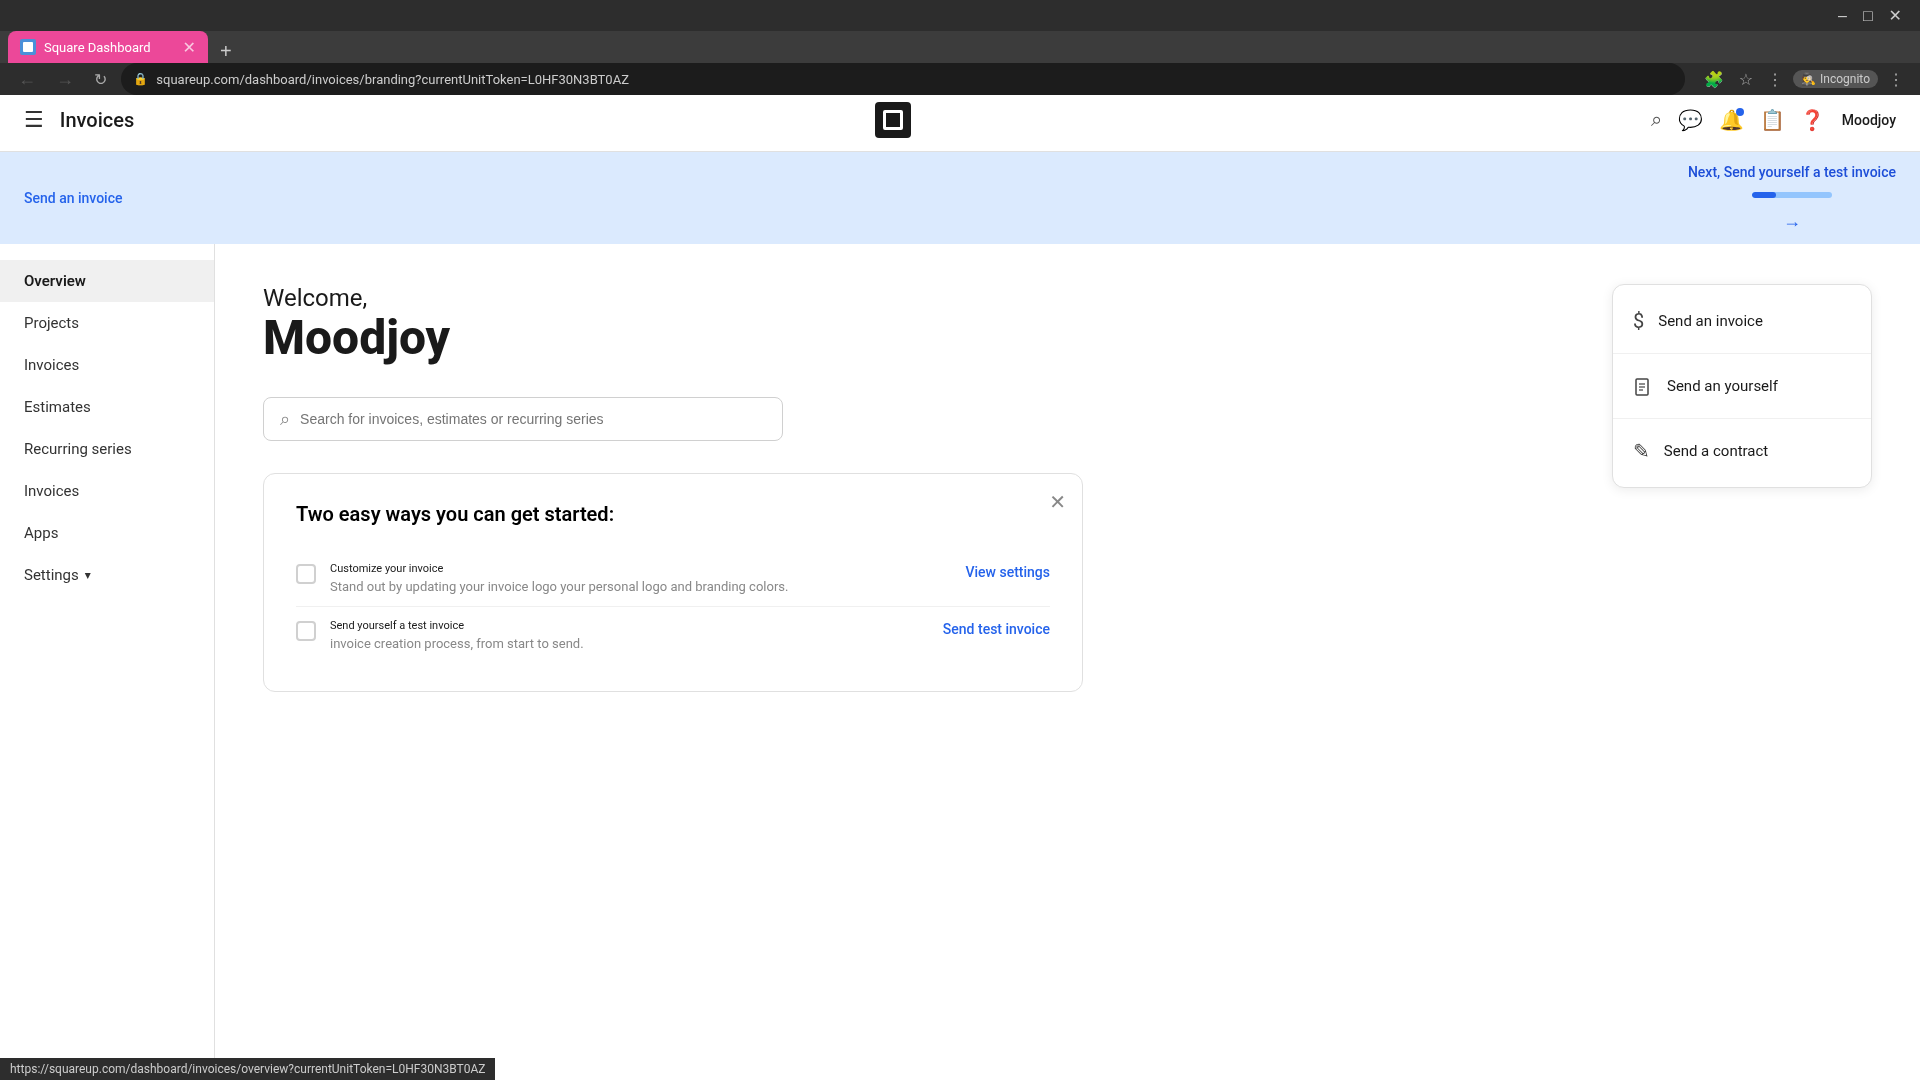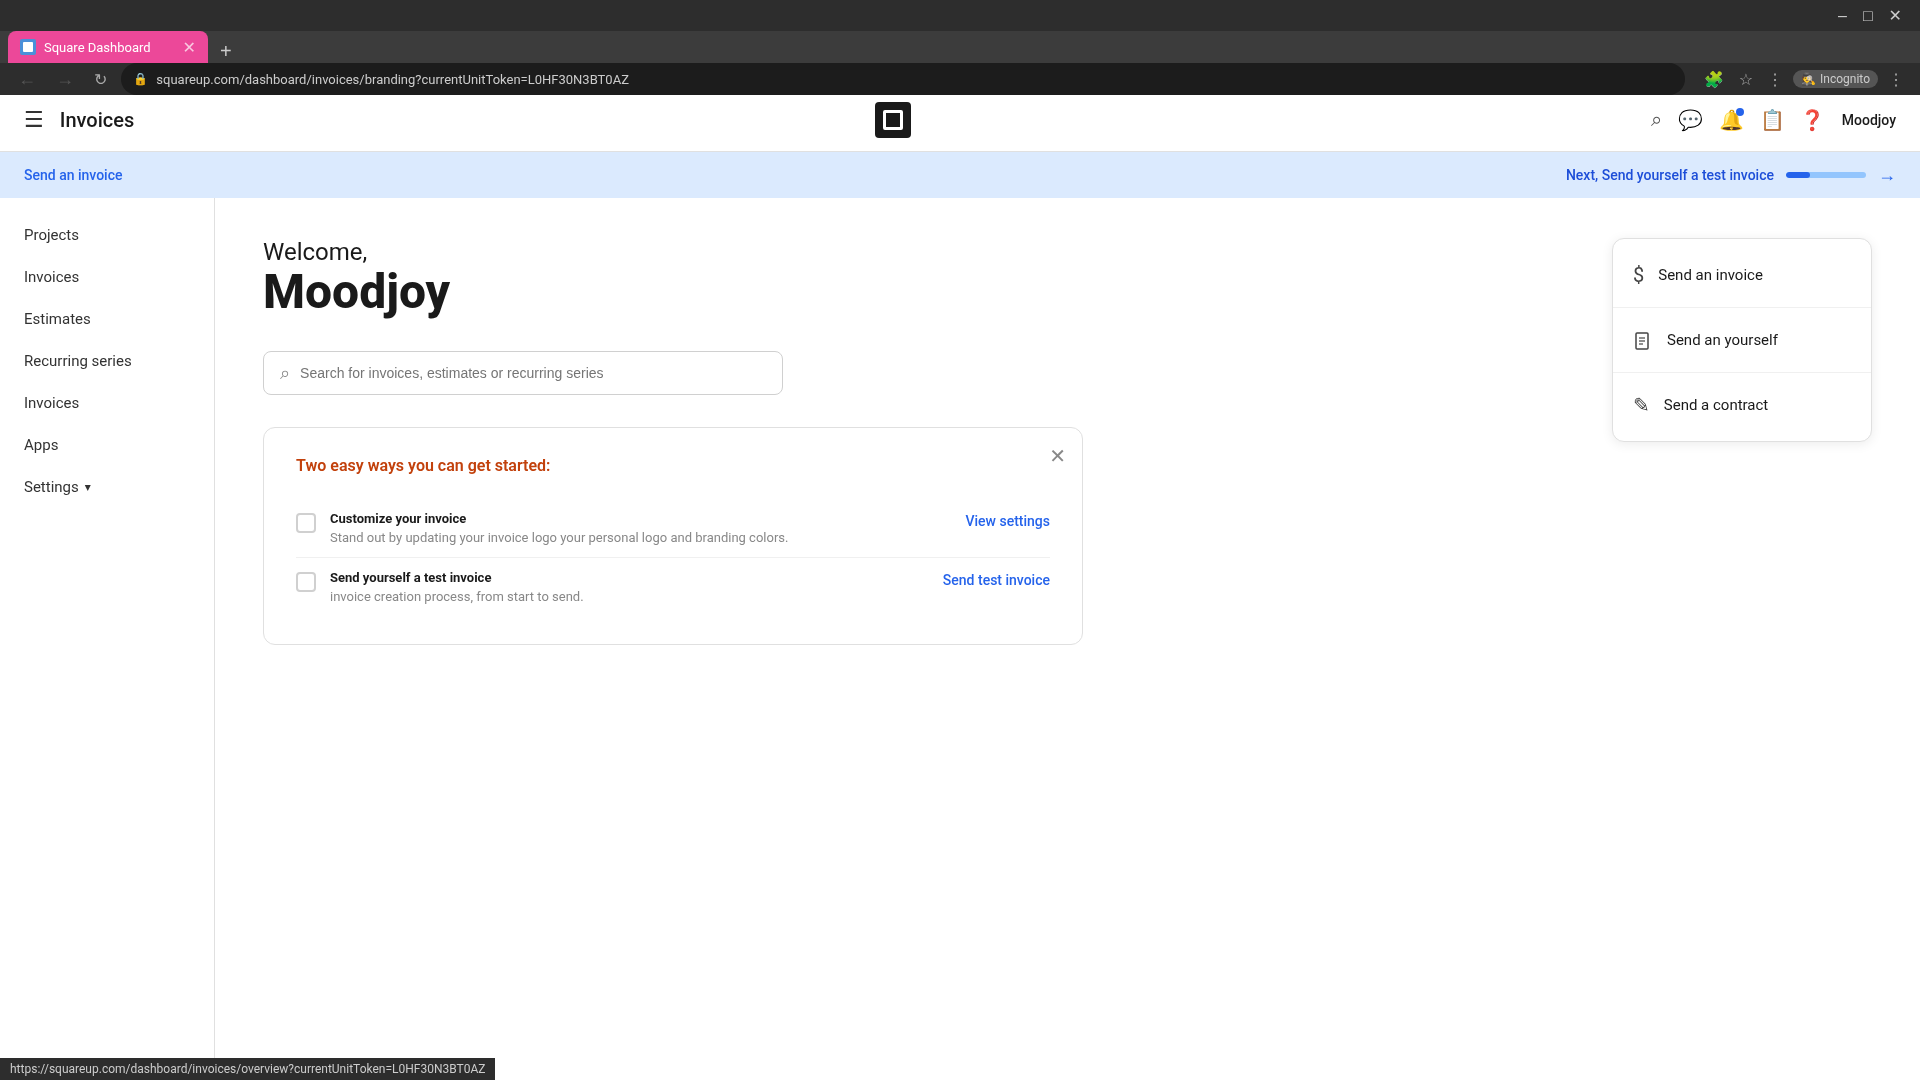--- a/index.html
+++ b/index.html
@@ -35,21 +35,21 @@
     .square-logo { width: 36px; height: 36px; background: #1a1a1a; border-radius: 4px; display: flex; align-items: center; justify-content: center; }
     .square-logo-inner { width: 20px; height: 20px; border: 3px solid #fff; border-radius: 2px; }
     .top-bar-actions { display: flex; align-items: center; gap: 16px; }
     .action-icon { background: none; border: none; cursor: pointer; color: #555; font-size: 20px; position: relative; }
     .badge-dot { position: absolute; top: 0; right: 0; width: 8px; height: 8px; background: #2563eb; border-radius: 50%; }
     .user-name { font-size: 14px; font-weight: 500; color: #1a1a1a; cursor: pointer; }
 
     
     .banner { background: #dbeafe; padding: 12px 24px; display: flex; align-items: center; flex-shrink: 0; }
     .banner-link { color: #2563eb; text-decoration: none; font-size: 14px; font-weight: 500; cursor: pointer; }
-    .banner-right { margin-left: auto; display: flex; align-items: center; gap: 12px; color: #1d4ed8; font-size: 14px; font-weight: 500; cursor: pointer; }
+    .banner-right { margin-left: auto; display: flex; align-items: center; gap: 12px; color: #1d4ed8; font-size: 14px; font-weight: 500; cursor: pointer; flex-direction: column; }
     .banner-progress { width: 80px; height: 6px; background: #93c5fd; border-radius: 3px; overflow: hidden; }
     .banner-progress-fill { width: 30%; height: 100%; background: #2563eb; border-radius: 3px; }
     .banner-arrow { font-size: 18px; color: #2563eb; }
 
     
     .main-layout { display: flex; flex: 1; overflow: hidden; }
 
     
     .sidebar { width: 215px; background: #fff; border-right: 1px solid #e0e0e0; padding: 16px 0; flex-shrink: 0; }
     .sidebar-item { padding: 12px 24px; font-size: 15px; color: #333; cursor: pointer; border-radius: 0; transition: background 0.15s; }
@@ -66,26 +66,26 @@
     .welcome-name { font-size: 48px; font-weight: 800; color: #1a1a1a; line-height: 1.1; }
 
     
     .search-box { background: #fff; border: 1px solid #d0d0d0; border-radius: 8px; display: flex; align-items: center; padding: 10px 16px; gap: 10px; max-width: 520px; margin-bottom: 32px; }
     .search-icon { color: #888; font-size: 18px; }
     .search-input { border: none; outline: none; font-size: 14px; color: #555; flex: 1; background: transparent; }
 
     
     .get-started-card { background: #fff; border: 1px solid #e0e0e0; border-radius: 12px; padding: 28px 32px; max-width: 820px; position: relative; }
     .card-close { position: absolute; top: 16px; right: 16px; background: none; border: none; cursor: pointer; font-size: 20px; color: #888; }
-    .card-title { font-size: 16px; font-weight: 600; color: #c2410c; margin-bottom: 24px; }
+    .card-title { font-size: 20px; font-weight: 600; color: #000000; margin-bottom: 24px; }
     .checklist-item { display: flex; align-items: flex-start; gap: 14px; padding: 12px 0; border-bottom: 1px solid #f0f0f0; }
     .checklist-item:last-child { border-bottom: none; }
     .checkbox { width: 20px; height: 20px; border: 2px solid #d0d0d0; border-radius: 4px; flex-shrink: 0; margin-top: 2px; cursor: pointer; }
     .checklist-text { flex: 1; }
-    .checklist-title { font-size: 13px; font-weight: 700; color: #1a1a1a; margin-bottom: 4px; }
+    .checklist-title { font-size: 11px; font-weight: 400; color: #1a1a1a; margin-bottom: 4px; }
     .checklist-desc { font-size: 13px; color: #888; }
     .checklist-action { color: #2563eb; font-size: 14px; font-weight: 500; cursor: pointer; text-decoration: none; white-space: nowrap; margin-top: 2px; }
 
     
     .quick-actions { position: absolute; top: 40px; right: 48px; background: #fff; border: 1px solid #e0e0e0; border-radius: 12px; padding: 8px 0; width: 260px; box-shadow: 0 2px 12px rgba(0,0,0,0.08); }
     .quick-action-item { display: flex; align-items: center; gap: 14px; padding: 16px 20px; cursor: pointer; }
     .quick-action-icon { font-size: 20px; color: #444; flex-shrink: 0; }
     .quick-action-label { font-size: 15px; color: #1a1a1a; }
     .quick-action-divider { height: 1px; background: #f0f0f0; margin: 4px 0; }
 
@@ -167,20 +167,23 @@
       <div class="banner-progress">
         <div class="banner-progress-fill"></div>
       </div>
       <span class="banner-arrow">→</span>
     </div>
   </div>
 
   <div class="main-layout">
 
     <nav class="sidebar">
+      <div class="sidebar-item active">
+        <span>Overview</span>
+      </div>
       <div class="sidebar-item">
         <span>Projects</span>
       </div>
       <div class="sidebar-item">
         <span>Invoices</span>
       </div>
       <div class="sidebar-item">
         <span>Estimates</span>
       </div>
       <div class="sidebar-item">

